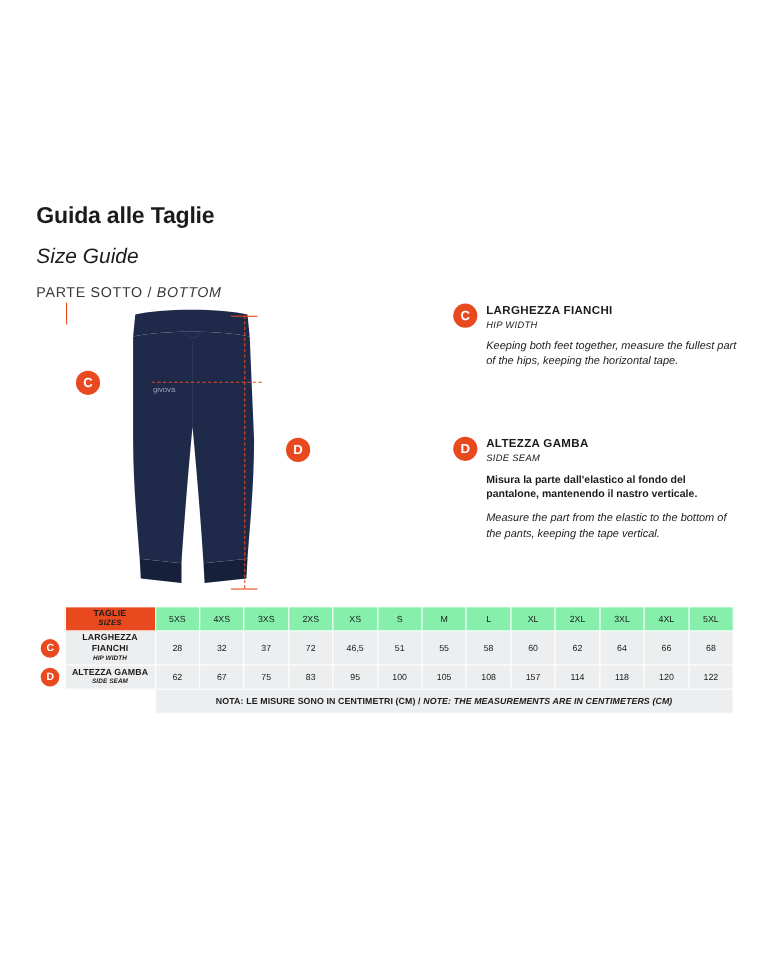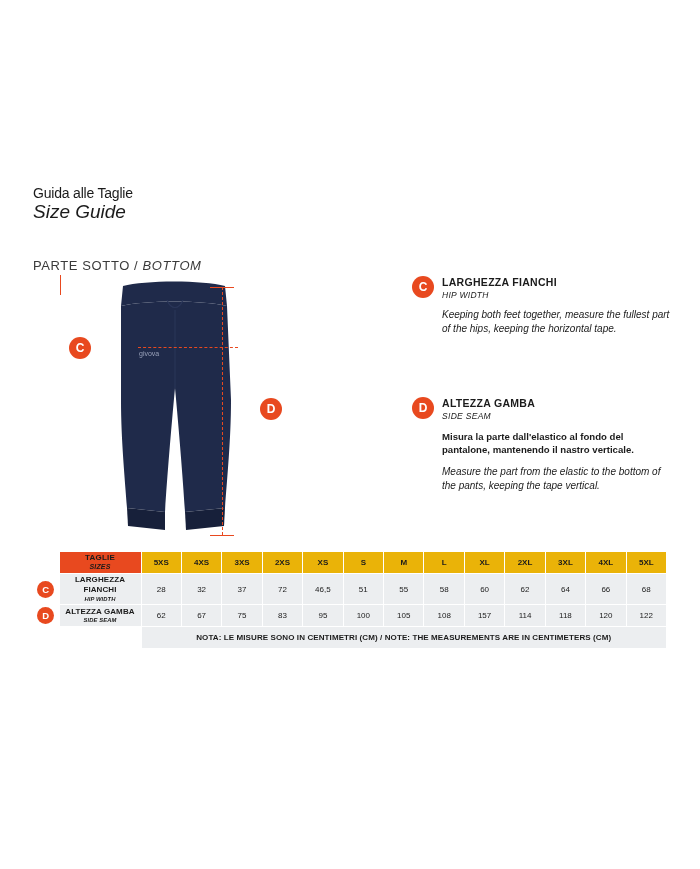--- a/index.html
+++ b/index.html
@@ -23,32 +23,32 @@
   }
 
   
   .title-block {
     position: absolute;
     left: 33px;
     top: 185px;
     width: 400px;
   }
   .title-it {
-    font-size: 14px;
-    font-weight: normal;
+    font-size: 21px;
+    font-weight: bold;
     letter-spacing: -0.2px;
     color: #1b1b1b;
     line-height: 1.15;
   }
   .title-en {
     font-size: 19px;
     font-style: italic;
     color: #1b1b1b;
     line-height: 1.2;
-    margin-top: 0;
+    margin-top: 14px;
   }
   .section-label {
     position: absolute;
     left: 33px;
     top: 258px;
     font-size: 13px;
     letter-spacing: 0.6px;
     color: #3a3a3a;
   }
   .section-label .en {
@@ -174,23 +174,23 @@
   .hdr-label {
     background: #e8491f;
     color: #ffffff;
     font-weight: bold;
     font-size: 7.5px;
     line-height: 1.25;
     letter-spacing: 0.2px;
   }
   .hdr-label .en { font-style: italic; font-weight: bold; font-size: 7px; }
   .hdr-size {
-    background: #eab308;
+    background: #86efac;
     color: #ffffff;
-    font-weight: bold;
+    font-weight: normal;
     font-size: 8px;
   }
 
   .row-label {
     background: #eceef0;
     font-weight: bold;
     font-size: 6.2px;
     line-height: 1.3;
     letter-spacing: 0.1px;
   }
@@ -212,21 +212,21 @@
 
   .note-row td {
     background: #eceef0;
     font-size: 7.3px;
     font-weight: bold;
     text-align: center;
     height: 16px;
     letter-spacing: 0.1px;
   }
   .note-row .note-blank { background: #ffffff; border: none !important; }
-  .note-row .note-en { }
+  .note-row .note-en { font-style: italic; }
 </style>
 </head>
 <body>
 
 <div class="page">
 
   <div class="title-block">
     <div class="title-it">Guida alle Taglie</div>
     <div class="title-en">Size Guide</div>
   </div>

